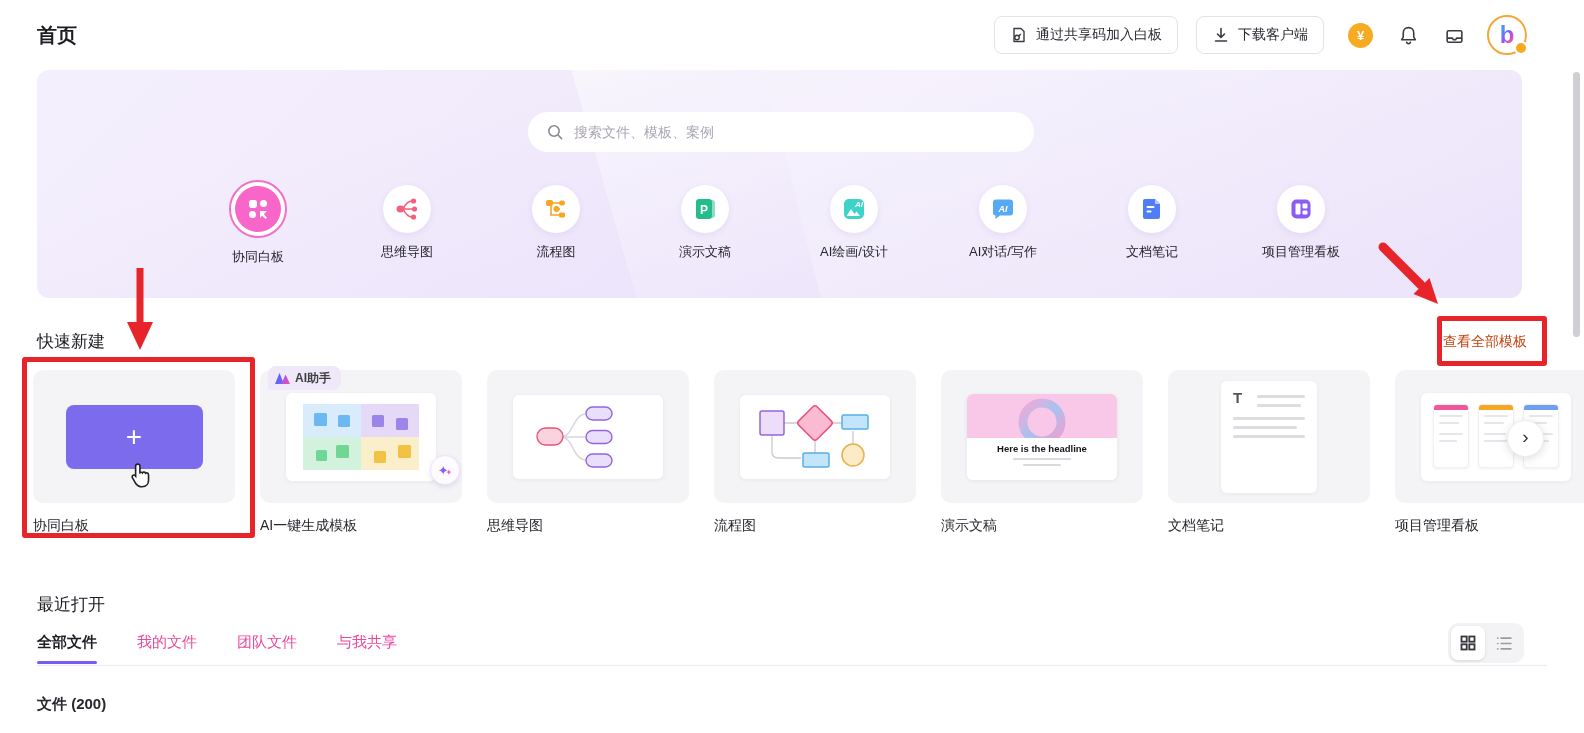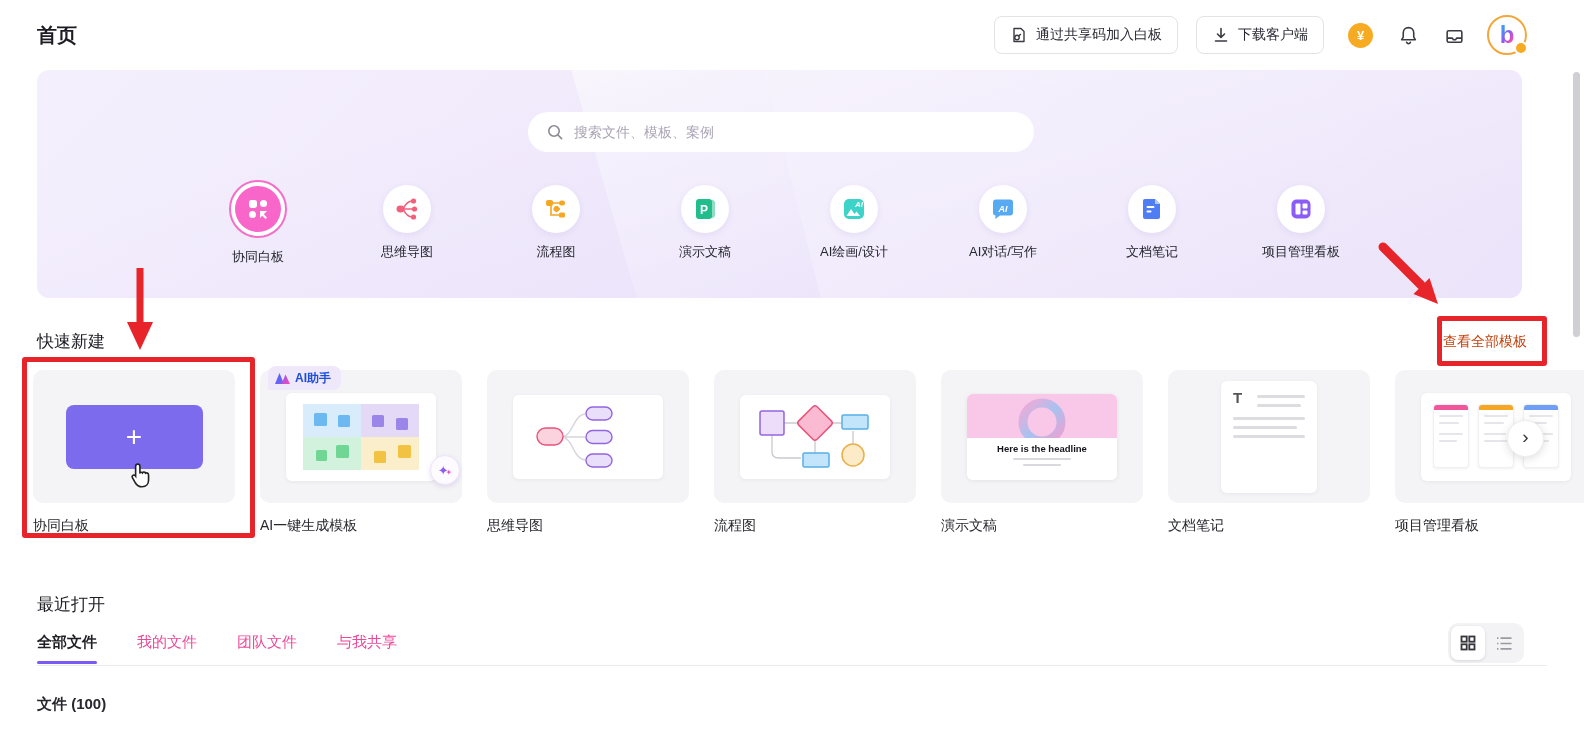--- a/index.html
+++ b/index.html
@@ -56,21 +56,21 @@
   .card { width:202px; cursor:pointer; position:relative; flex:0 0 auto; }
   .thumb { width:202px; height:133px; border-radius:10px; background:#f4f4f6; position:relative;
            display:flex; align-items:center; justify-content:center; }
   .card-label { margin-top:14px; font-size:14px; color:#27272e; }
   .plus-rect { width:137px; height:64px; border-radius:8px; background:#7d6bee; display:flex; align-items:center;
            justify-content:center; }
   .plus-sign { color:#fff; font-size:28px; font-weight:300; line-height:1; }
   .cursor-hand { position:absolute; left:96px; top:92px; }
   .ai-badge { position:absolute; left:8px; top:-4px; height:24px; padding:0 10px 0 7px; background:#efe8fb;
            border-radius:8px 8px 8px 2px; display:flex; align-items:center; gap:5px; font-size:12px; font-weight:bold;
-           color:#1d4ed8; z-index:3; }
+           color:#404040; z-index:3; }
   .panel { background:#fff; border-radius:6px; box-shadow:0 1px 4px rgba(40,40,60,.06); }
   .sparkle-btn { position:absolute; right:2px; bottom:18px; width:30px; height:30px; border-radius:50%;
            background:#fdfbff; border:1px solid #ece4fa; box-shadow:0 2px 5px rgba(120,90,180,.18);
            display:flex; align-items:center; justify-content:center; z-index:3; }
   .sparkle-main { color:#8b5cf6; font-size:13px; line-height:1; }
   .sparkle-sub { color:#e558c8; font-size:8px; line-height:1; margin:6px 0 0 -3px; }
   .slide { width:150px; height:86px; border-radius:6px; overflow:hidden; background:#fff;
            box-shadow:0 1px 4px rgba(40,40,60,.08); display:flex; flex-direction:column; }
   .slide-top { height:44px; background:#f9c8e8; position:relative; overflow:hidden; }
   .slide-bottom { flex:1; background:#fff; display:flex; flex-direction:column; align-items:center; padding-top:5px; }
@@ -457,13 +457,13 @@
     </svg>
   </div>
   <div class="seg">
     <svg width="17" height="15" viewBox="0 0 17 15" stroke="#9a9aa2" stroke-width="1.7">
       <path d="M4.5 2.2h11M4.5 7.5h11M4.5 12.8h11"></path>
       <path d="M1 2.2h1.4M1 7.5h1.4M1 12.8h1.4"></path>
     </svg>
   </div>
 </div>
 
-<div class="files-count">文件 (100)</div>
+<div class="files-count">文件 (200)</div>
 
 </body></html>

